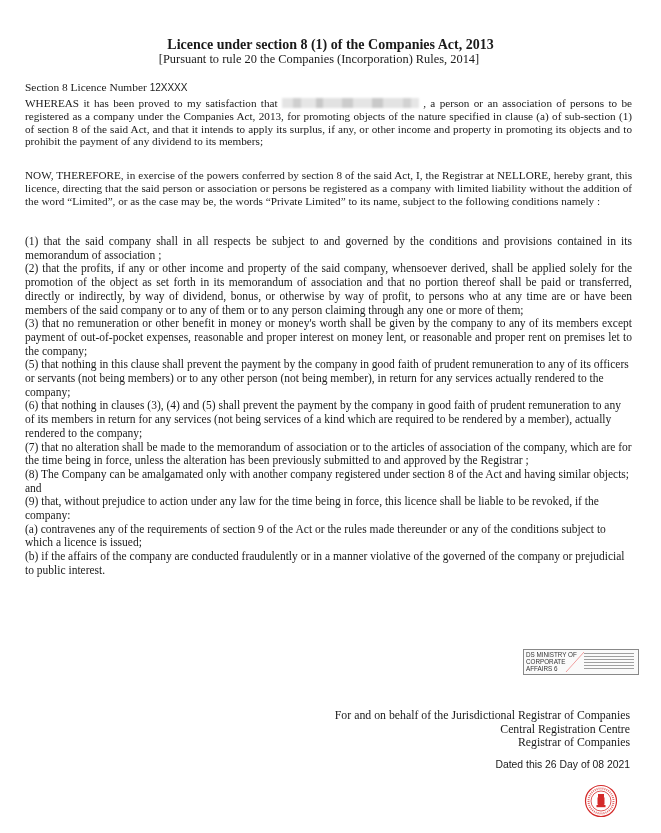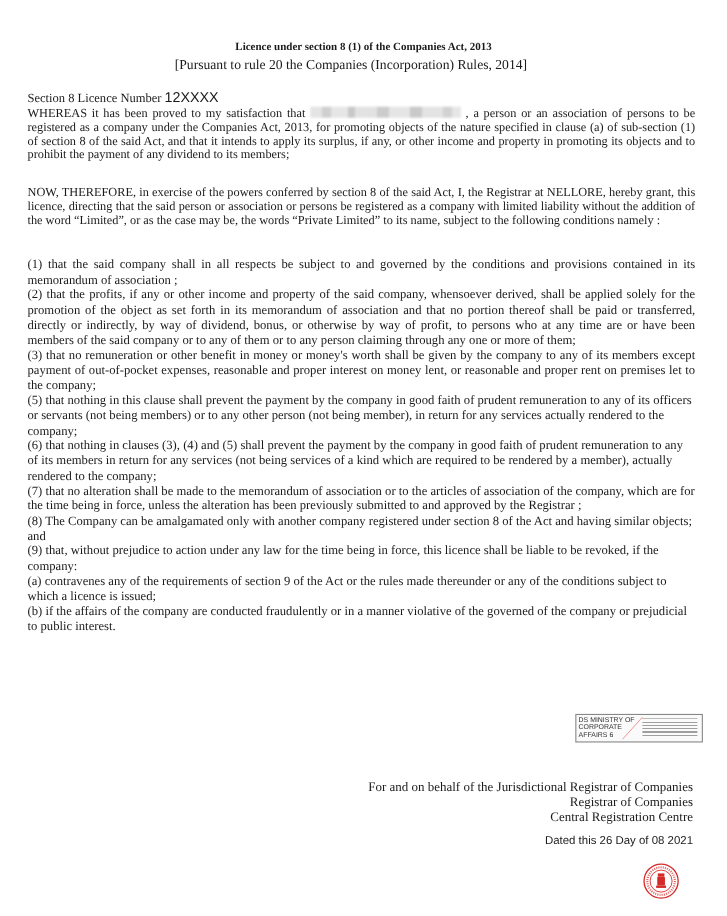--- a/index.html
+++ b/index.html
@@ -1,23 +1,23 @@
 <!DOCTYPE html>
 <html><head>
 <meta charset="utf-8">
 <style>
   html, body { margin: 0; padding: 0; background: #ffffff; }
   body { width: 661px; height: 833px; position: relative; overflow: hidden;
          font-family: "Liberation Serif", "DejaVu Serif", serif; color: #1a1a1a; }
   .title { position: absolute; top: 37px; left: 0; width: 661px; text-align: center;
-           font-weight: bold; font-size: 10px; }
+           font-weight: bold; font-size: 14px; }
   .subtitle { position: absolute; top: 52px; left: 0; width: 638px; text-align: center;
               font-size: 12.4px; }
   .licno { position: absolute; top: 81px; left: 25px; font-size: 11.4px; }
-  .licno .num { font-family: "Liberation Sans", "DejaVu Sans", sans-serif; font-size: 13px; }
+  .licno .num { font-family: "Liberation Sans", "DejaVu Sans", sans-serif; font-size: 10px; }
   .para { position: absolute; left: 25px; width: 607px; font-size: 11.2px; line-height: 12.8px;
           text-align: justify; margin: 0; }
   .p1 { top: 97px; }
   .p2 { top: 169px; }
   .blurred { display: inline-block; width: 137px; height: 10px; vertical-align: -1px;
              background: linear-gradient(90deg, #e4e4e4 0 8%, #cfcfcf 8% 14%, #e6e6e6 14% 25%,
                #c8c8c8 25% 30%, #e2e2e2 30% 44%, #cccccc 44% 52%, #e5e5e5 52% 66%,
                #c9c9c9 66% 74%, #e3e3e3 74% 88%, #d2d2d2 88% 94%, #e6e6e6 94% 100%);
              filter: blur(1px); }
   .conds { position: absolute; top: 235px; left: 25px; width: 607px; font-size: 11.5px;
@@ -68,22 +68,22 @@
 <div class="dsc">
   <div class="dsc-text">DS MINISTRY OF CORPORATE AFFAIRS 6</div>
   <svg class="dsc-check" viewBox="0 0 22 24">
     <path d="M2 22 L20 2" stroke="#e88" stroke-width="0.8" fill="none"></path>
   </svg>
   <div class="dsc-fine"></div>
 </div>
 
 <div class="sign">
   <div>For and on behalf of the Jurisdictional Registrar of Companies</div>
+  <div>Central Registration Centre</div>
   <div>Registrar of Companies</div>
-  <div>Central Registration Centre</div>
 </div>
 
 <div class="dated">Dated this 26 Day of 08 2021</div>
 
 <svg class="seal" viewBox="0 0 34 34">
   <circle cx="17" cy="17" r="15.5" fill="none" stroke="#d42a2a" stroke-width="1.2"></circle>
   <circle cx="17" cy="17" r="12.5" fill="none" stroke="#e46a6a" stroke-width="2" stroke-dasharray="1 1"></circle>
   <circle cx="17" cy="17" r="10" fill="#fff" stroke="#d42a2a" stroke-width="0.8"></circle>
   <rect x="14" y="10" width="6" height="3" fill="#d42a2a"></rect>
   <rect x="13.5" y="13" width="7" height="8" rx="1" fill="#d42a2a"></rect>

